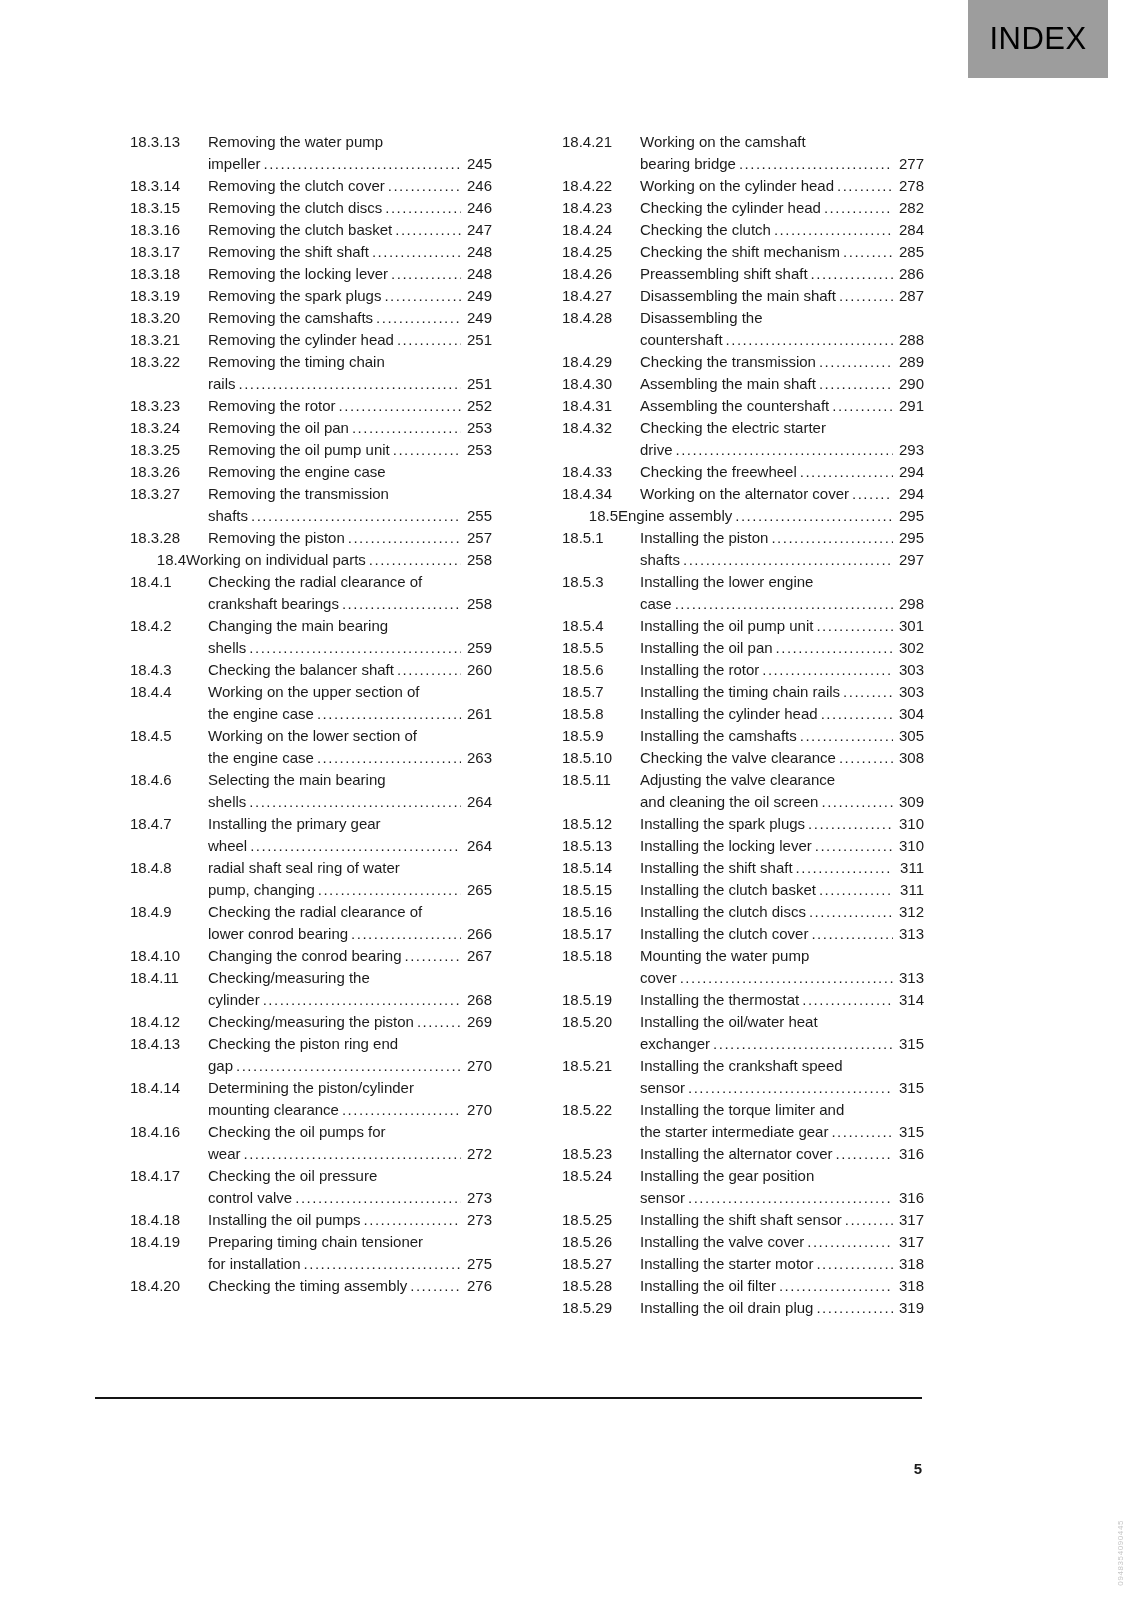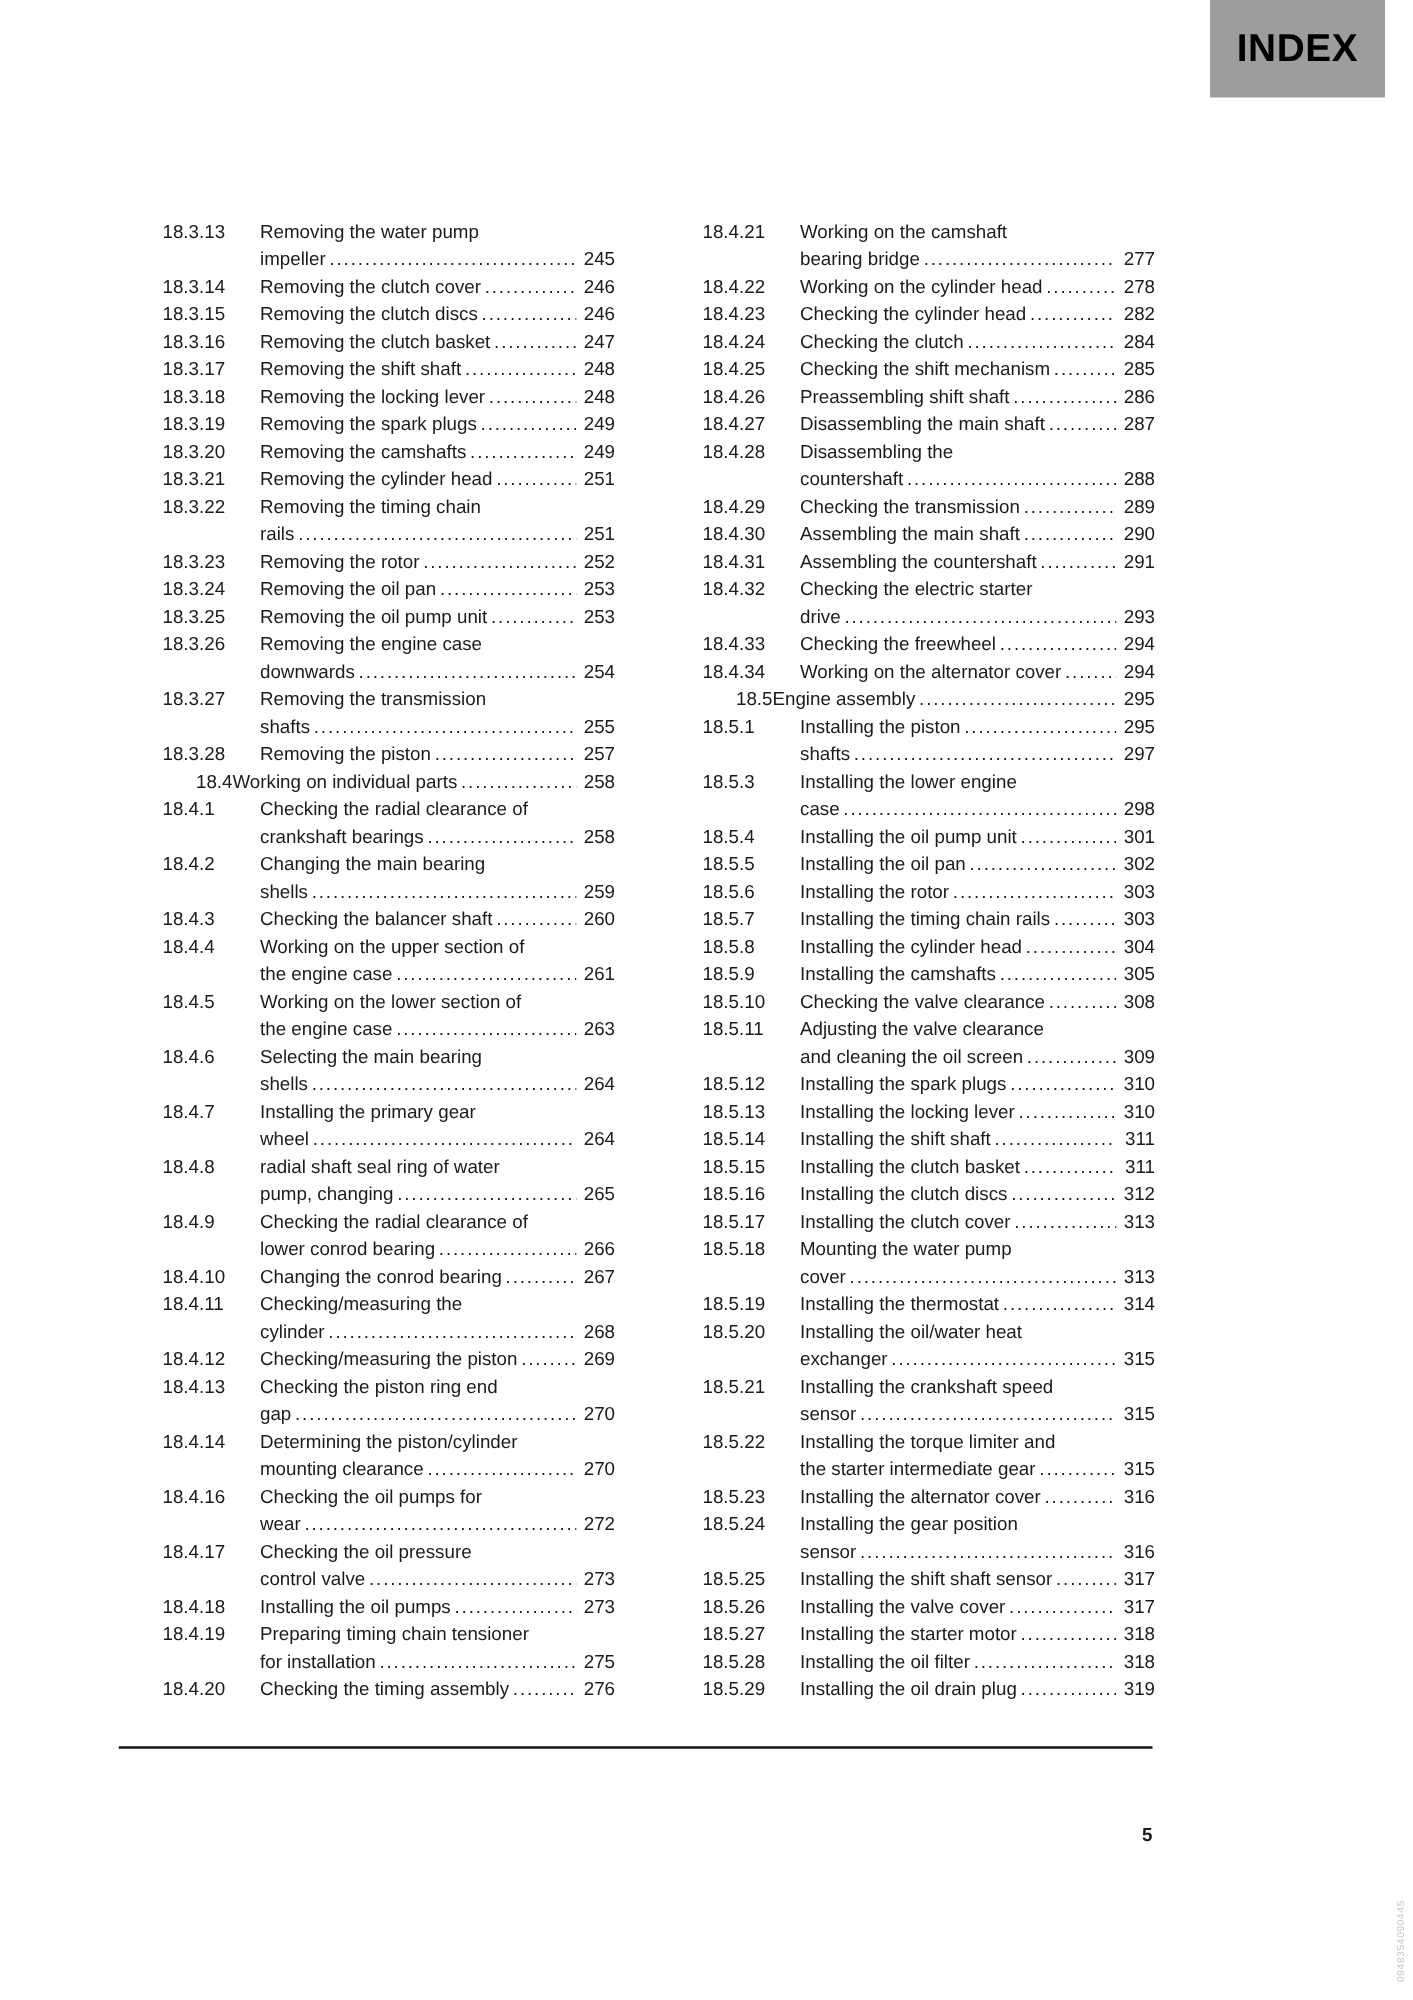--- a/index.html
+++ b/index.html
@@ -12,26 +12,26 @@
     width:1130px;height:1600px;position:relative;background:#ffffff;
     font-family:"Liberation Sans","DejaVu Sans",sans-serif;
     color:var(--text);overflow:hidden;
   }
   .index-box{
     position:absolute;left:968px;top:0;width:140px;height:78px;
     background:var(--index-box);
     display:flex;align-items:center;justify-content:center;
   }
   .index-box .index-title{
-    font-size:31px;font-weight:bold;color:#000;letter-spacing:0.5px;
+    font-size:31px;font-weight:normal;color:#000;letter-spacing:0.5px;
   }
   .toc{
     position:absolute;left:130px;top:131px;display:flex;gap:70px;
   }
-  .col{width:362px;margin-top:44px;}
+  .col{width:362px;}
   .row{display:flex;font-size:15px;line-height:22px;}
   .num{flex:none;width:78px;}
   .num.top{width:56px;text-align:right;}
   .line{flex:1;display:flex;align-items:baseline;min-width:0;}
   .t{white-space:nowrap;}
   .leader{
     flex:1;overflow:hidden;white-space:nowrap;margin:0 3px;min-width:0;
   }
   .leader::after{
     content:"..........................................................................................";
@@ -203,28 +203,20 @@
           </span>
         </div>
       </div>
       <div class="entry">
         <div class="row">
           <span class="num">18.3.26</span>
           <span class="line">
             <span class="t">Removing the engine case</span>
           </span>
         </div>
-        <div class="row">
-          <span class="num"></span>
-          <span class="line">
-            <span class="t">downwards</span>
-            <span class="leader"></span>
-            <span class="pg">254</span>
-          </span>
-        </div>
       </div>
       <div class="entry">
         <div class="row">
           <span class="num">18.3.27</span>
           <span class="line">
             <span class="t">Removing the transmission</span>
           </span>
         </div>
         <div class="row">
           <span class="num"></span>

